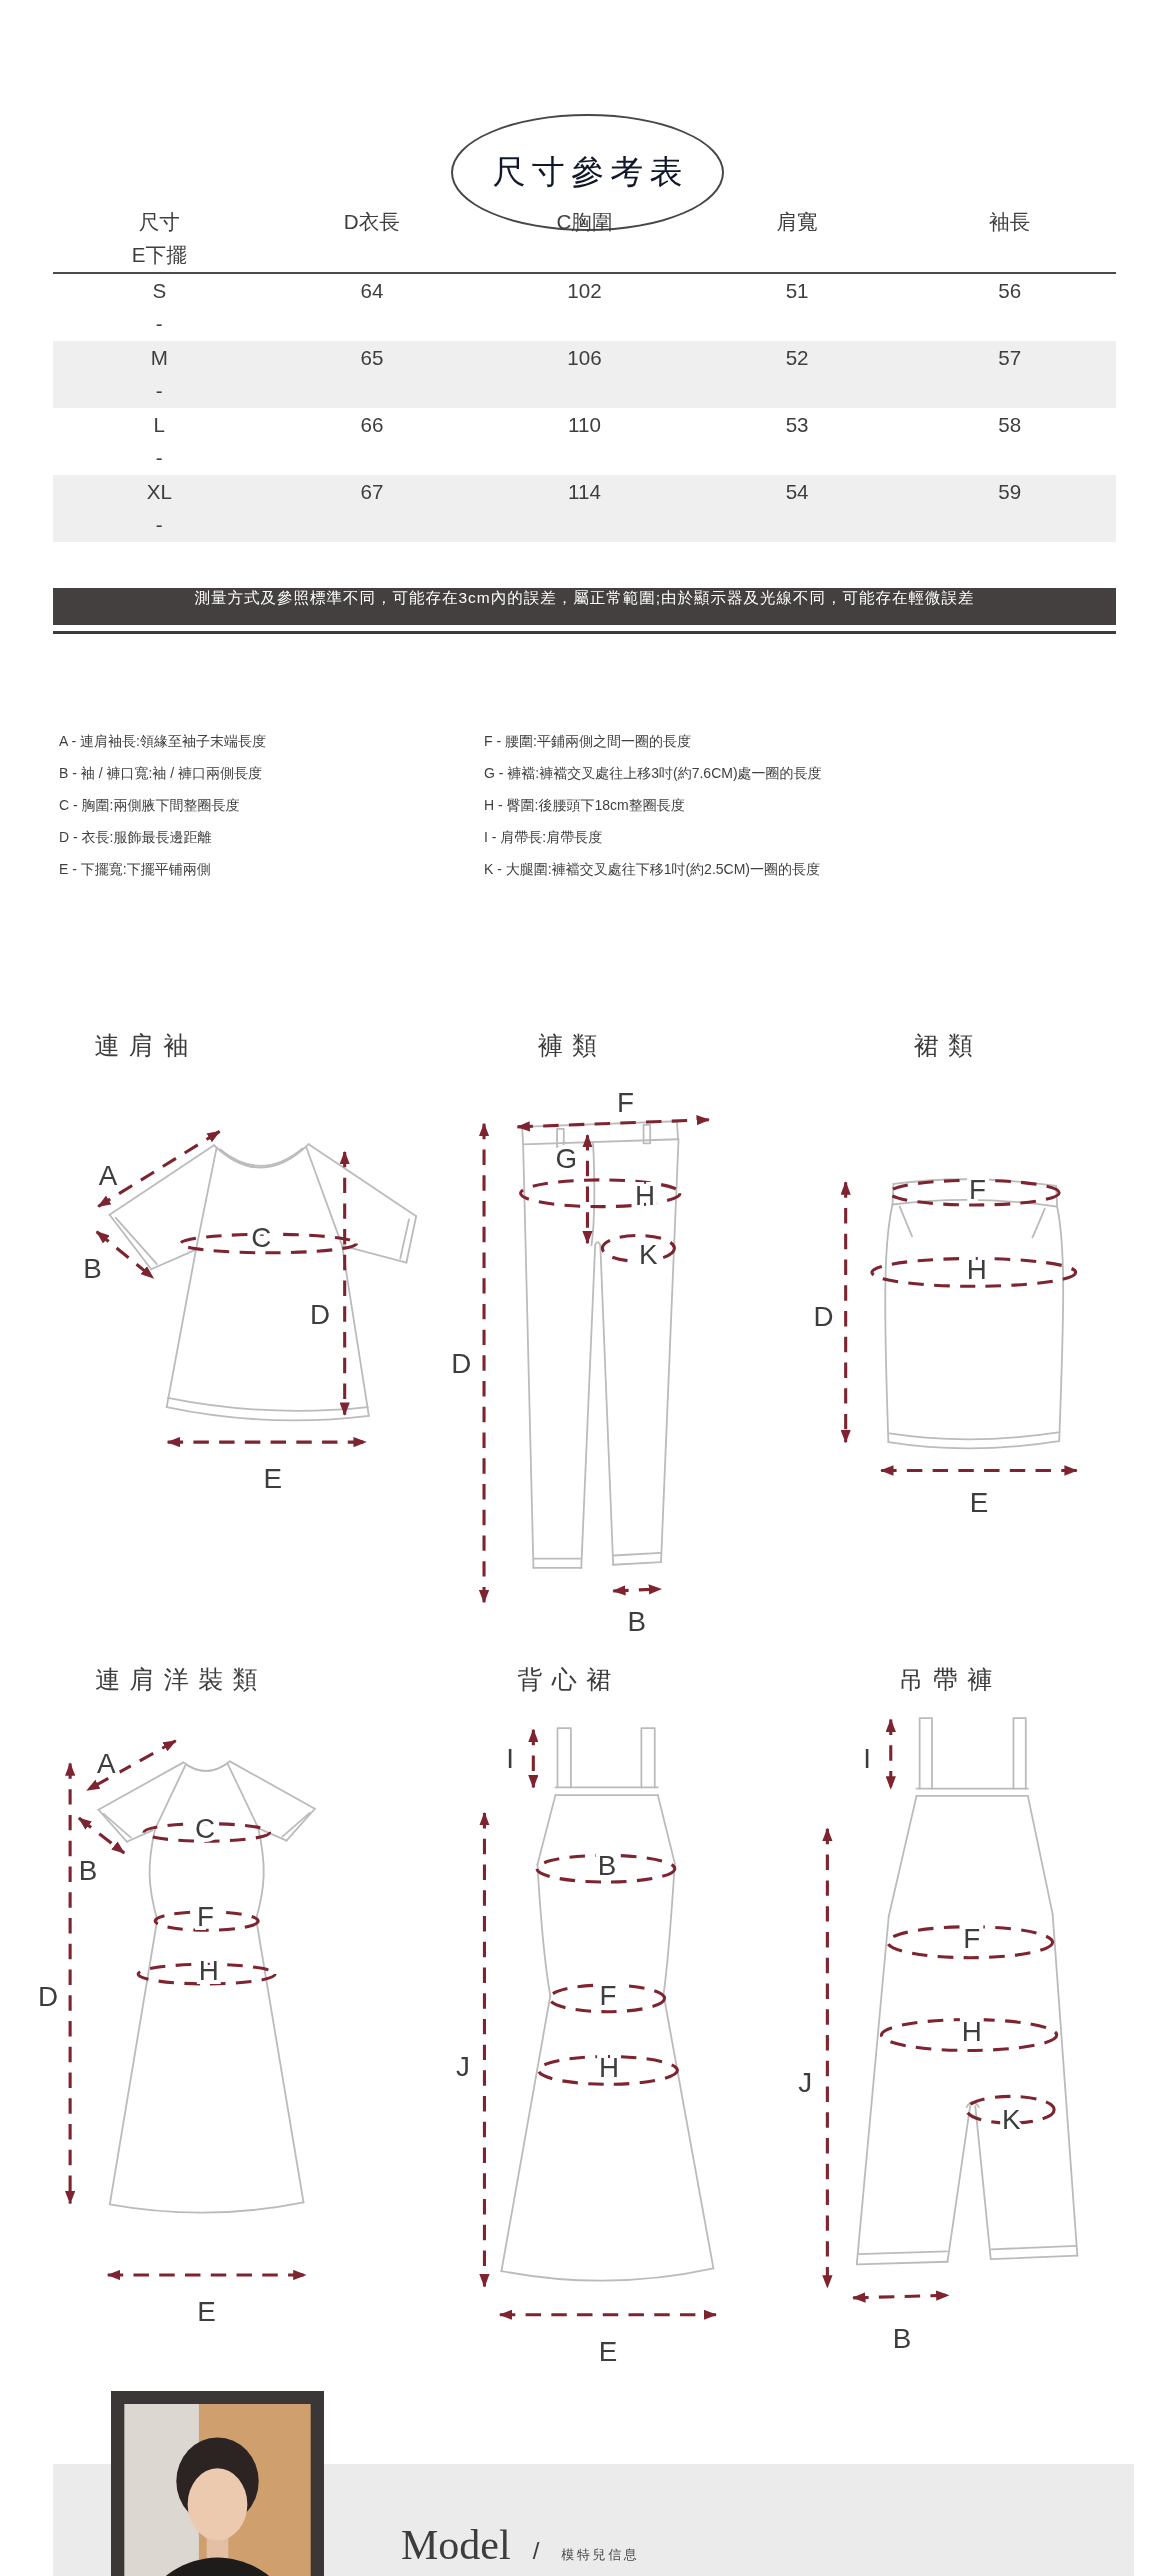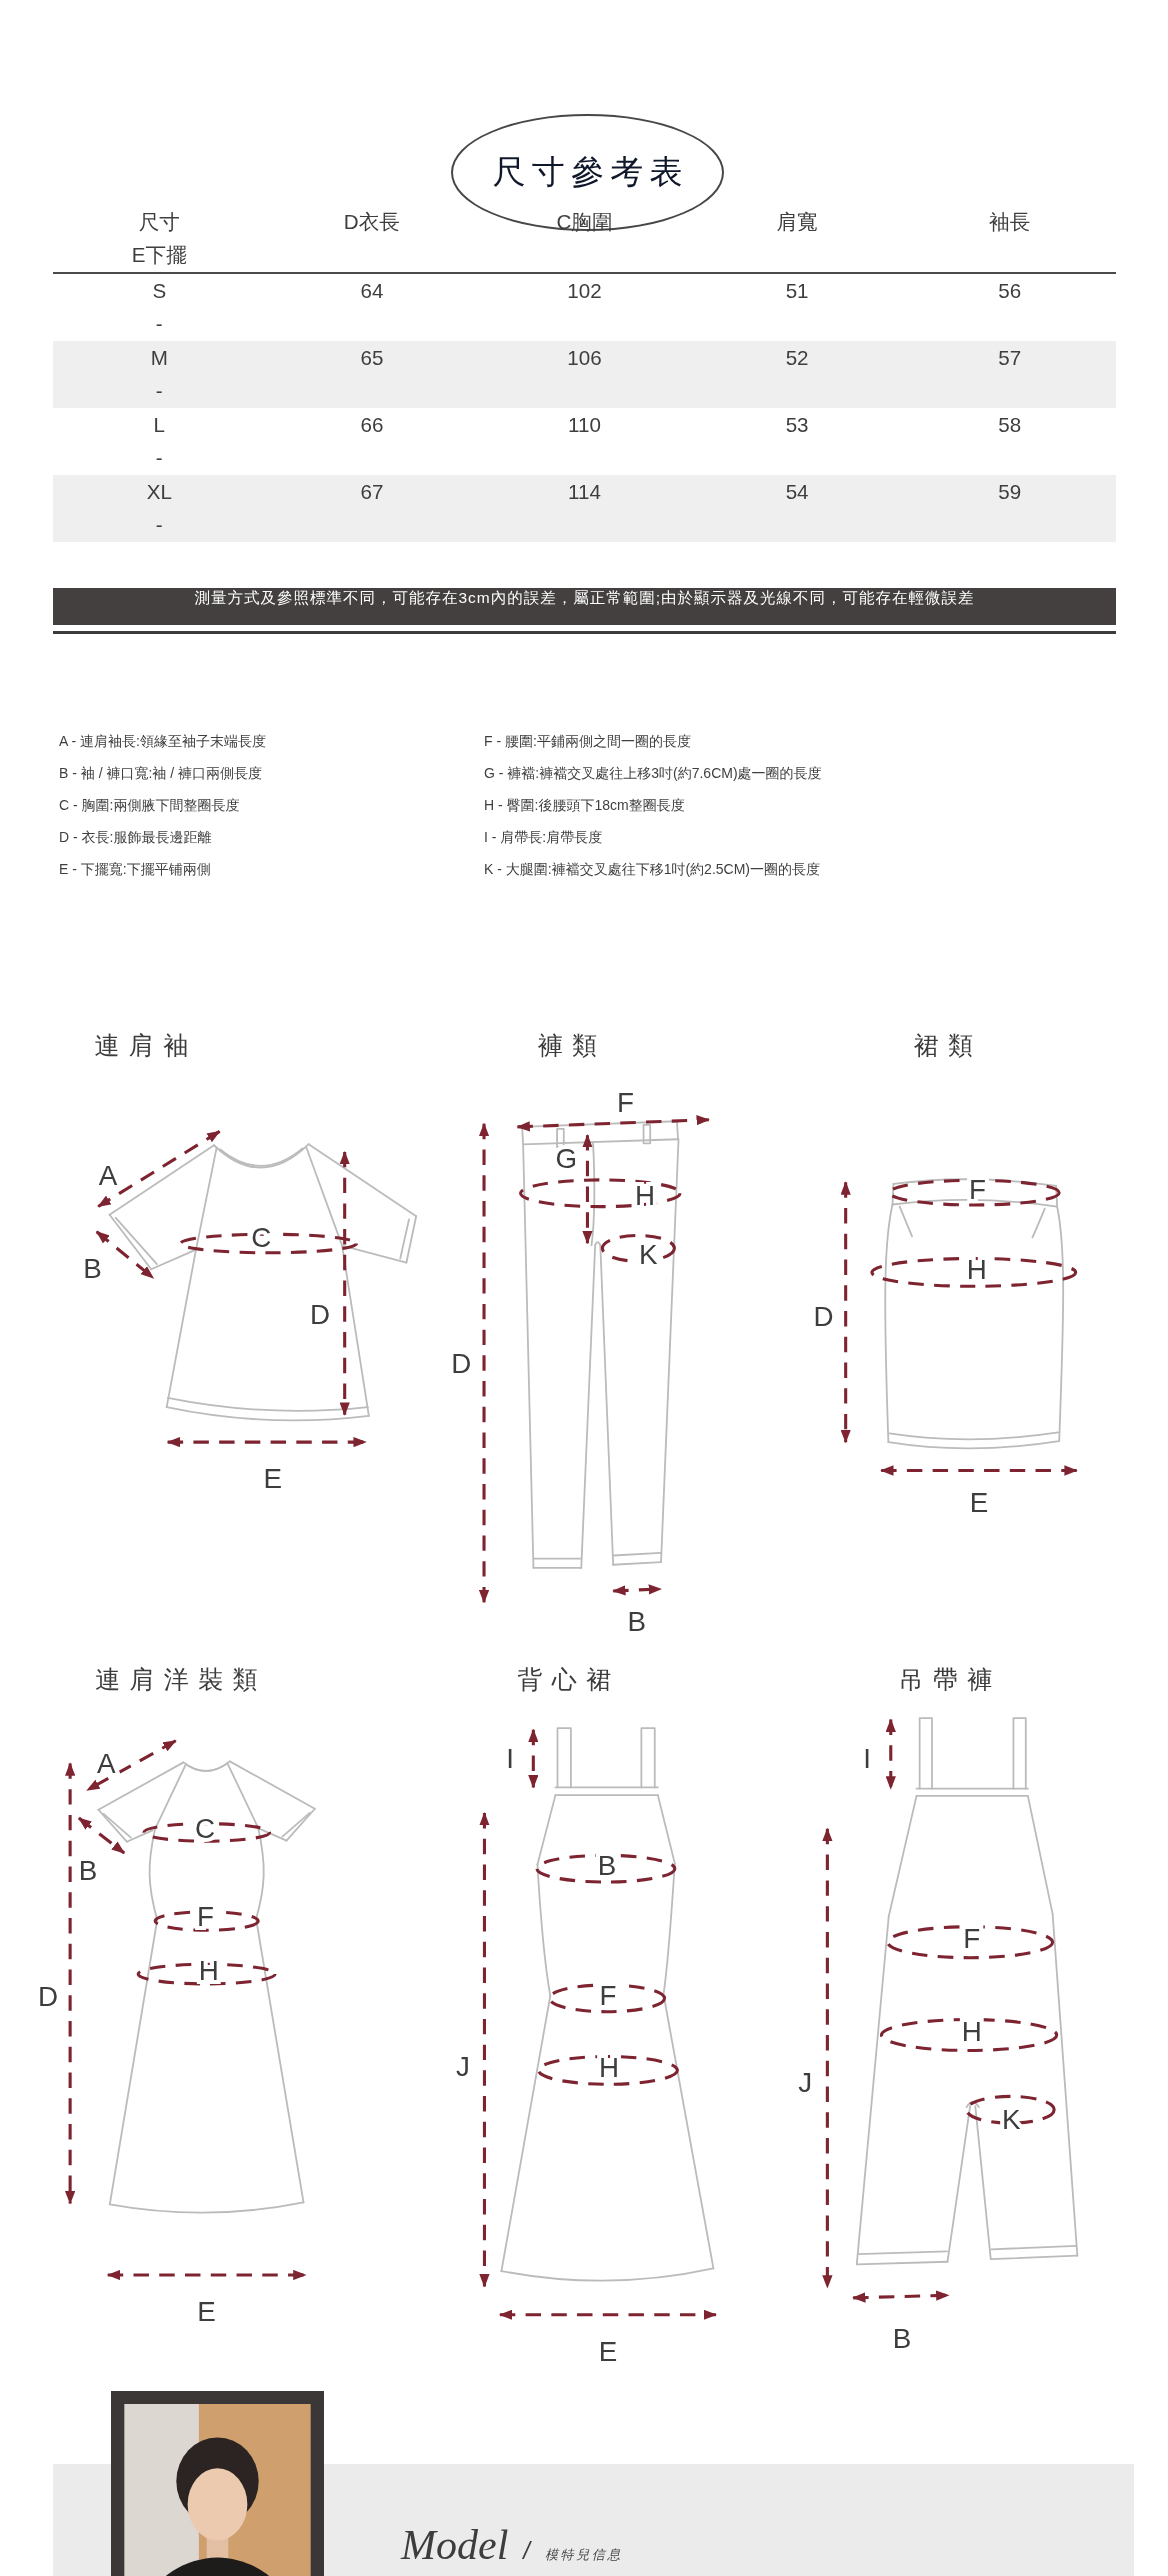--- a/index.html
+++ b/index.html
@@ -34,21 +34,21 @@
 
   
   .g{stroke:#bbbbbb;stroke-width:3.5;fill:none;stroke-linecap:round;stroke-linejoin:round;}
   .d{stroke:#7d2430;stroke-width:6;fill:none;stroke-dasharray:30 20;}
   .dl{font-size:54px;fill:#3d3d3d;stroke:#ffffff;stroke-width:16px;paint-order:stroke;
       text-anchor:middle;font-weight:500;font-family:"Liberation Sans",sans-serif;}
 
   
   .gray-band{left:53px;top:2464px;width:1081px;height:242px;background:#ebebeb;}
   .photo-frame{left:111px;top:2391px;width:213px;height:274px;background:#3a3736;}
-  .model-heading{left:401px;top:2521px;display:flex;align-items:baseline;gap:15px;font-style:italic;}
+  .model-heading{left:401px;top:2521px;display:flex;align-items:baseline;gap:22px;}
   .model-heading .mh-main{font-family:"Liberation Serif",serif;font-size:42px;color:#3d3d3d;}
   .model-heading .mh-sep{font-size:24px;color:#3d3d3d;}
   .model-heading .mh-sub{font-size:13px;letter-spacing:2.6px;color:#454545;}
 </style>
 </head>
 <body>
 
 <div class="page">
 
   <div class="abs title-ellipse">

